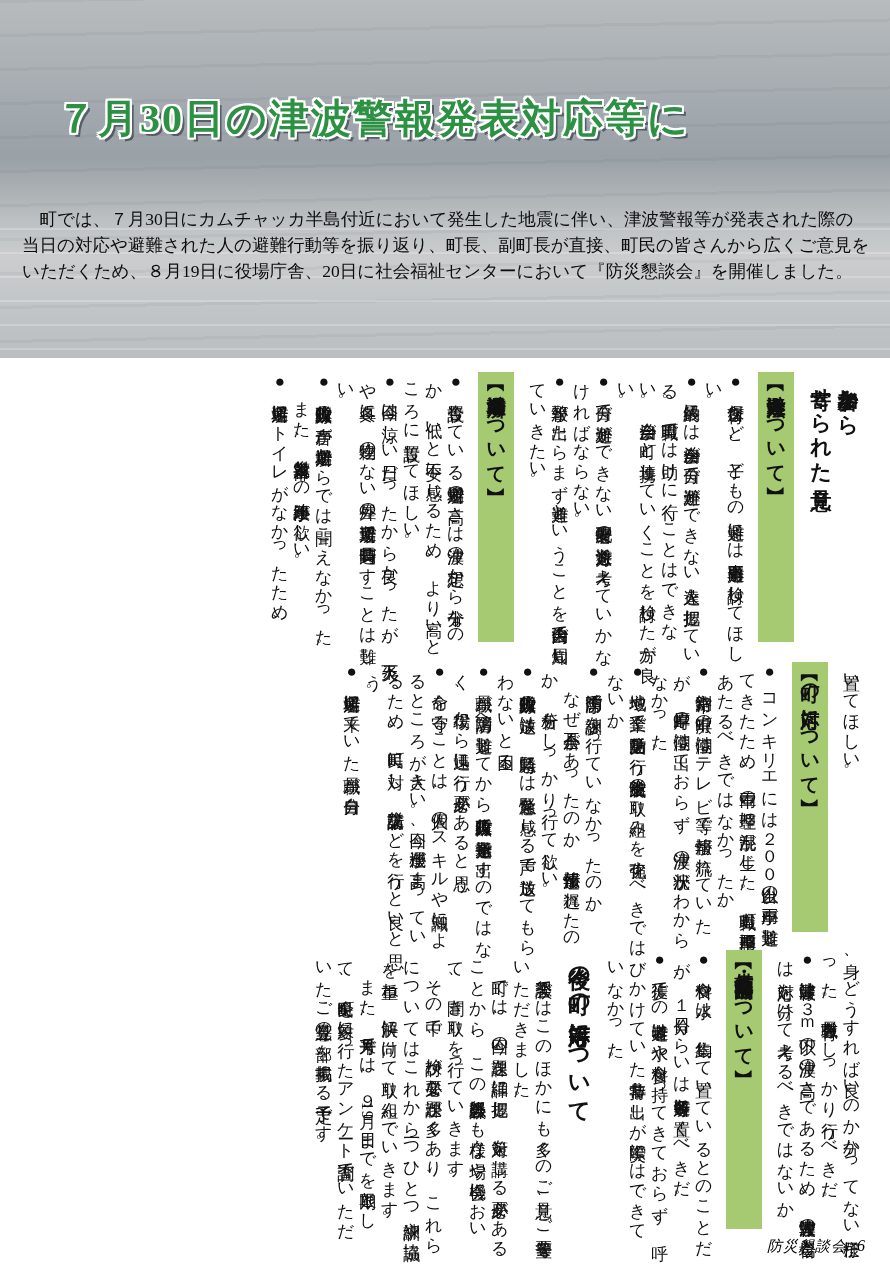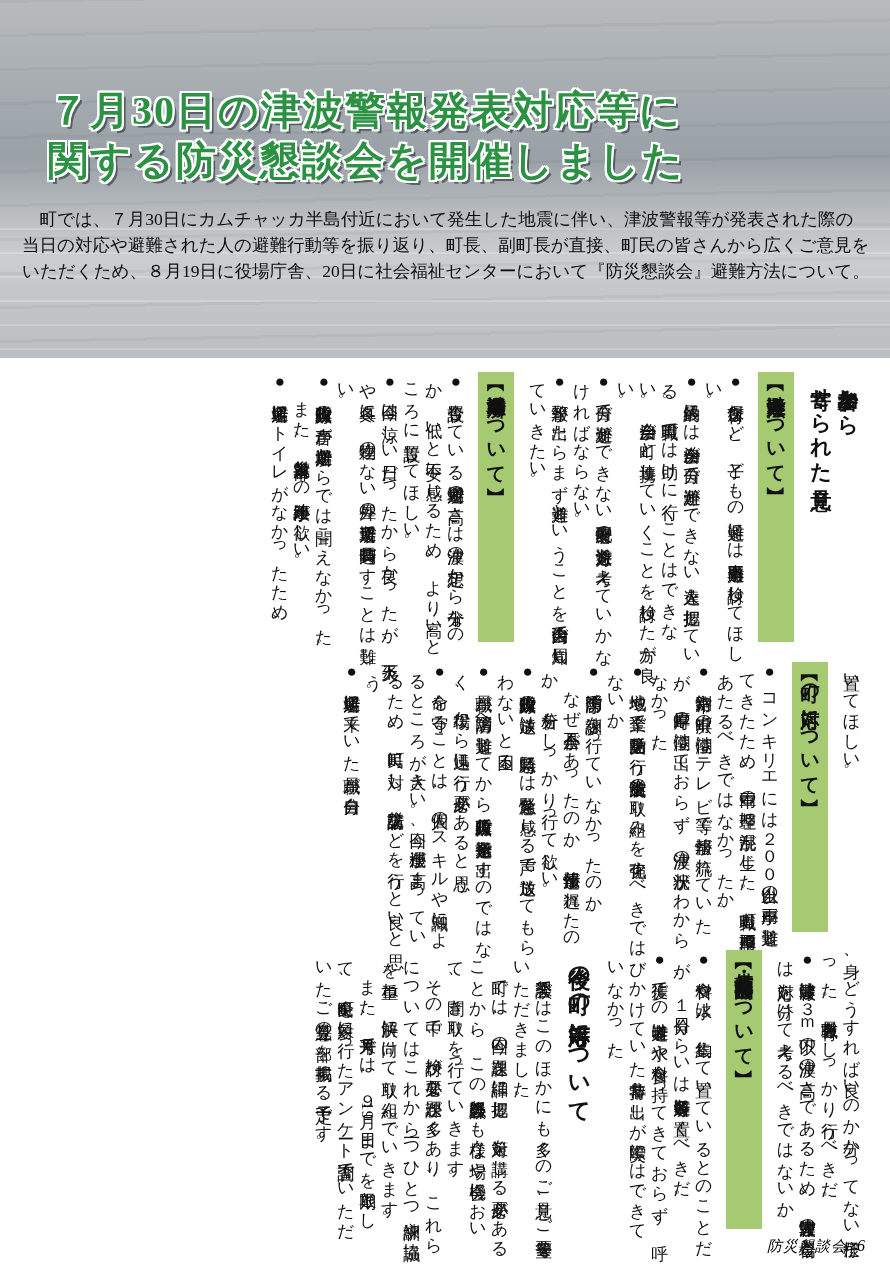--- a/index.html
+++ b/index.html
@@ -16,21 +16,21 @@
       repeating-linear-gradient(180deg, rgba(255,255,255,0.22) 0 2px, rgba(0,0,0,0) 2px 24px),
       repeating-linear-gradient(179deg, rgba(40,50,58,0.05) 0 3px, rgba(0,0,0,0) 3px 34px),
       linear-gradient(180deg,#b7bbbe 0%,#adb2b6 16%,#a0a7ac 34%,#9aa1a6 44%,#a8aeb2 52%,#bdc1c3 62%,#cbcdce 72%,#c3c6c8 84%,#babec1 100%);
     background-size:100% 130px, 100% 100%, 100% 100%;
     background-position:0 228px, 0 0, 0 0;
     background-repeat:no-repeat, no-repeat, no-repeat;
   }
 
   
   .title {
-    position:absolute; left:44px; top:82px; margin:4px;
+    position:absolute; left:44px; top:82px; margin:12px;
     font-size:40px; font-weight:bold; letter-spacing:2px;
     color:#2d9143; line-height:50px;
     text-shadow:
       -2px -2px 0 #fff, 2px -2px 0 #fff, -2px 2px 0 #fff, 2px 2px 0 #fff,
       0 -2px 0 #fff, 0 2px 0 #fff, -2px 0 0 #fff, 2px 0 0 #fff,
       4px 4px 0 rgba(25,35,45,0.55);
   }
   .title span { display:block; }
 
   .contact {
@@ -84,24 +84,23 @@
   .footer .fnum { margin-left:10px; font-size:16px; }
 </style>
 </head>
 <body>
 
 <div class="page">
 
   <div class="photo">
     <h1 class="title">
       <span>７月30日の津波警報発表対応等に</span>
-      <span>関する防災懇談会を開催しました</span>
     </h1>
     <div class="intro">
-      <p>　町では、７月30日にカムチャッカ半島付近において発生した地震に伴い、津波警報等が発表された際の当日の対応や避難された人の避難行動等を振り返り、町長、副町長が直接、町民の皆さんから広くご意見をいただくため、８月19日に役場庁舎、20日に社会福祉センターにおいて『防災懇談会』避難方法について。</p>
+      <p>　町では、７月30日にカムチャッカ半島付近において発生した地震に伴い、津波警報等が発表された際の当日の対応や避難された人の避難行動等を振り返り、町長、副町長が直接、町民の皆さんから広くご意見をいただくため、８月19日に役場庁舎、20日に社会福祉センターにおいて『防災懇談会』を開催しました。</p>
     </div>
   </div>
 
   <div class="vband" id="band1">
     <p class="head-main">参加者から
 寄せられた意見</p>
     <div class="ghead">【避難方法について】</div>
     <p>●保育所など、子どもの避難には車両避難も検討してほしい。</p>
     <p>●最終的には自治会が自分で避難ができない人達を把握している。町職員では助けに行くことはできない。自治会が町と連携していくことを検討した方が良い。</p>
     <p>●自分で避難ができない要配慮者の避難方法を考えていかなければならない。</p>

